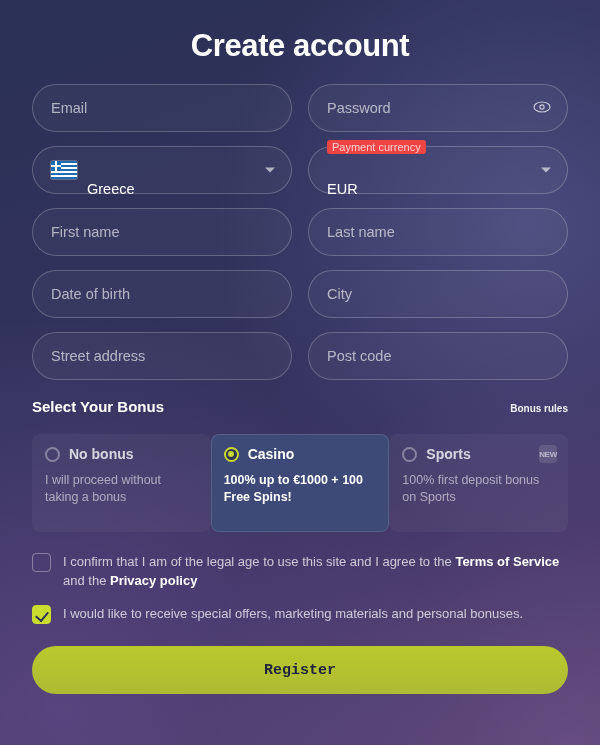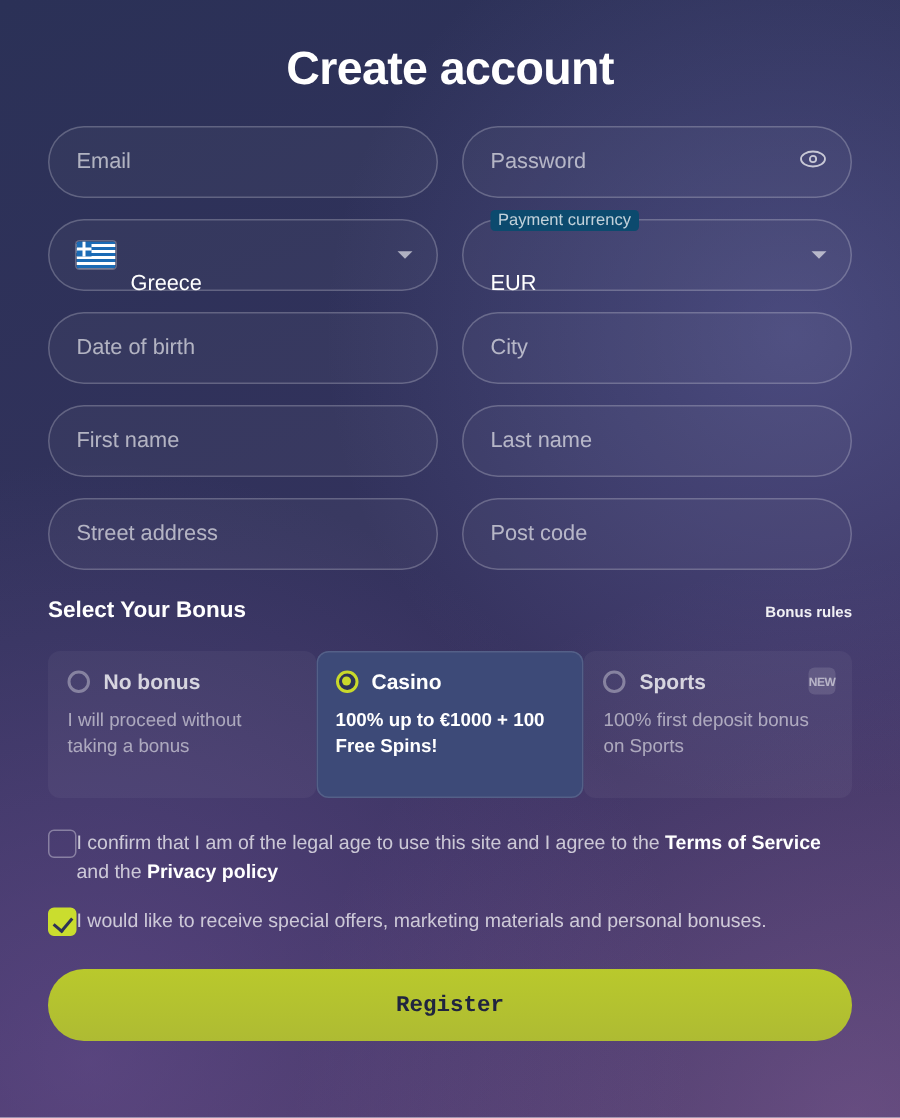--- a/index.html
+++ b/index.html
@@ -76,21 +76,21 @@
   }
   
   .field.has-label { align-items: center; }
   .flabel {
     position: absolute;
     top: -7px;
     left: 18px;
     font-size: 11px;
     padding: 0 5px;
     color: rgba(255,255,255,0.75);
-    background: #0c4a6e;
+    background: #ef4444;
     border-radius: 3px;
     line-height: 14px;
   }
   .flag {
     width: 26px; height: 18px;
     margin-right: 10px;
     border-radius: 2px;
     overflow: hidden;
     flex: 0 0 auto;
     position: relative;
@@ -175,21 +175,21 @@
     border-radius: 4px;
     background: rgba(255,255,255,0.12);
     color: rgba(255,255,255,0.55);
     font-size: 8px;
     font-weight: bold;
     display: flex; align-items: center; justify-content: center;
     letter-spacing: -0.3px;
   }
   
   .checks { margin-top: 20px; }
-  .crow { display: flex; margin-bottom: 14px; align-items: flex-start; }
+  .crow { display: flex; gap: 12px; margin-bottom: 14px; align-items: flex-start; }
   .cbox {
     width: 19px; height: 19px;
     border-radius: 4px;
     border: 1px solid rgba(255,255,255,0.35);
     flex: 0 0 auto;
     margin-top: 1px;
   }
   .cbox.on {
     background: #cadd2e;
     border-color: #cadd2e;
@@ -257,33 +257,33 @@
     </div>
     <div class="field has-label">
       <span class="flabel">Payment currency</span>
       <span class="val">EUR</span>
       <span class="caret"></span>
     </div>
   </div>
 
   <div class="row">
     <div class="field">
+      <span class="ph">First name</span>
+    </div>
+    <div class="field">
+      <span class="ph">Last name</span>
+    </div>
+  </div>
+
+  <div class="row">
+    <div class="field">
       <span class="ph">Date of birth</span>
     </div>
     <div class="field">
       <span class="ph">City</span>
-    </div>
-  </div>
-
-  <div class="row">
-    <div class="field">
-      <span class="ph">First name</span>
-    </div>
-    <div class="field">
-      <span class="ph">Last name</span>
     </div>
   </div>
 
   <div class="row">
     <div class="field">
       <span class="ph">Street address</span>
     </div>
     <div class="field">
       <span class="ph">Post code</span>
     </div>

